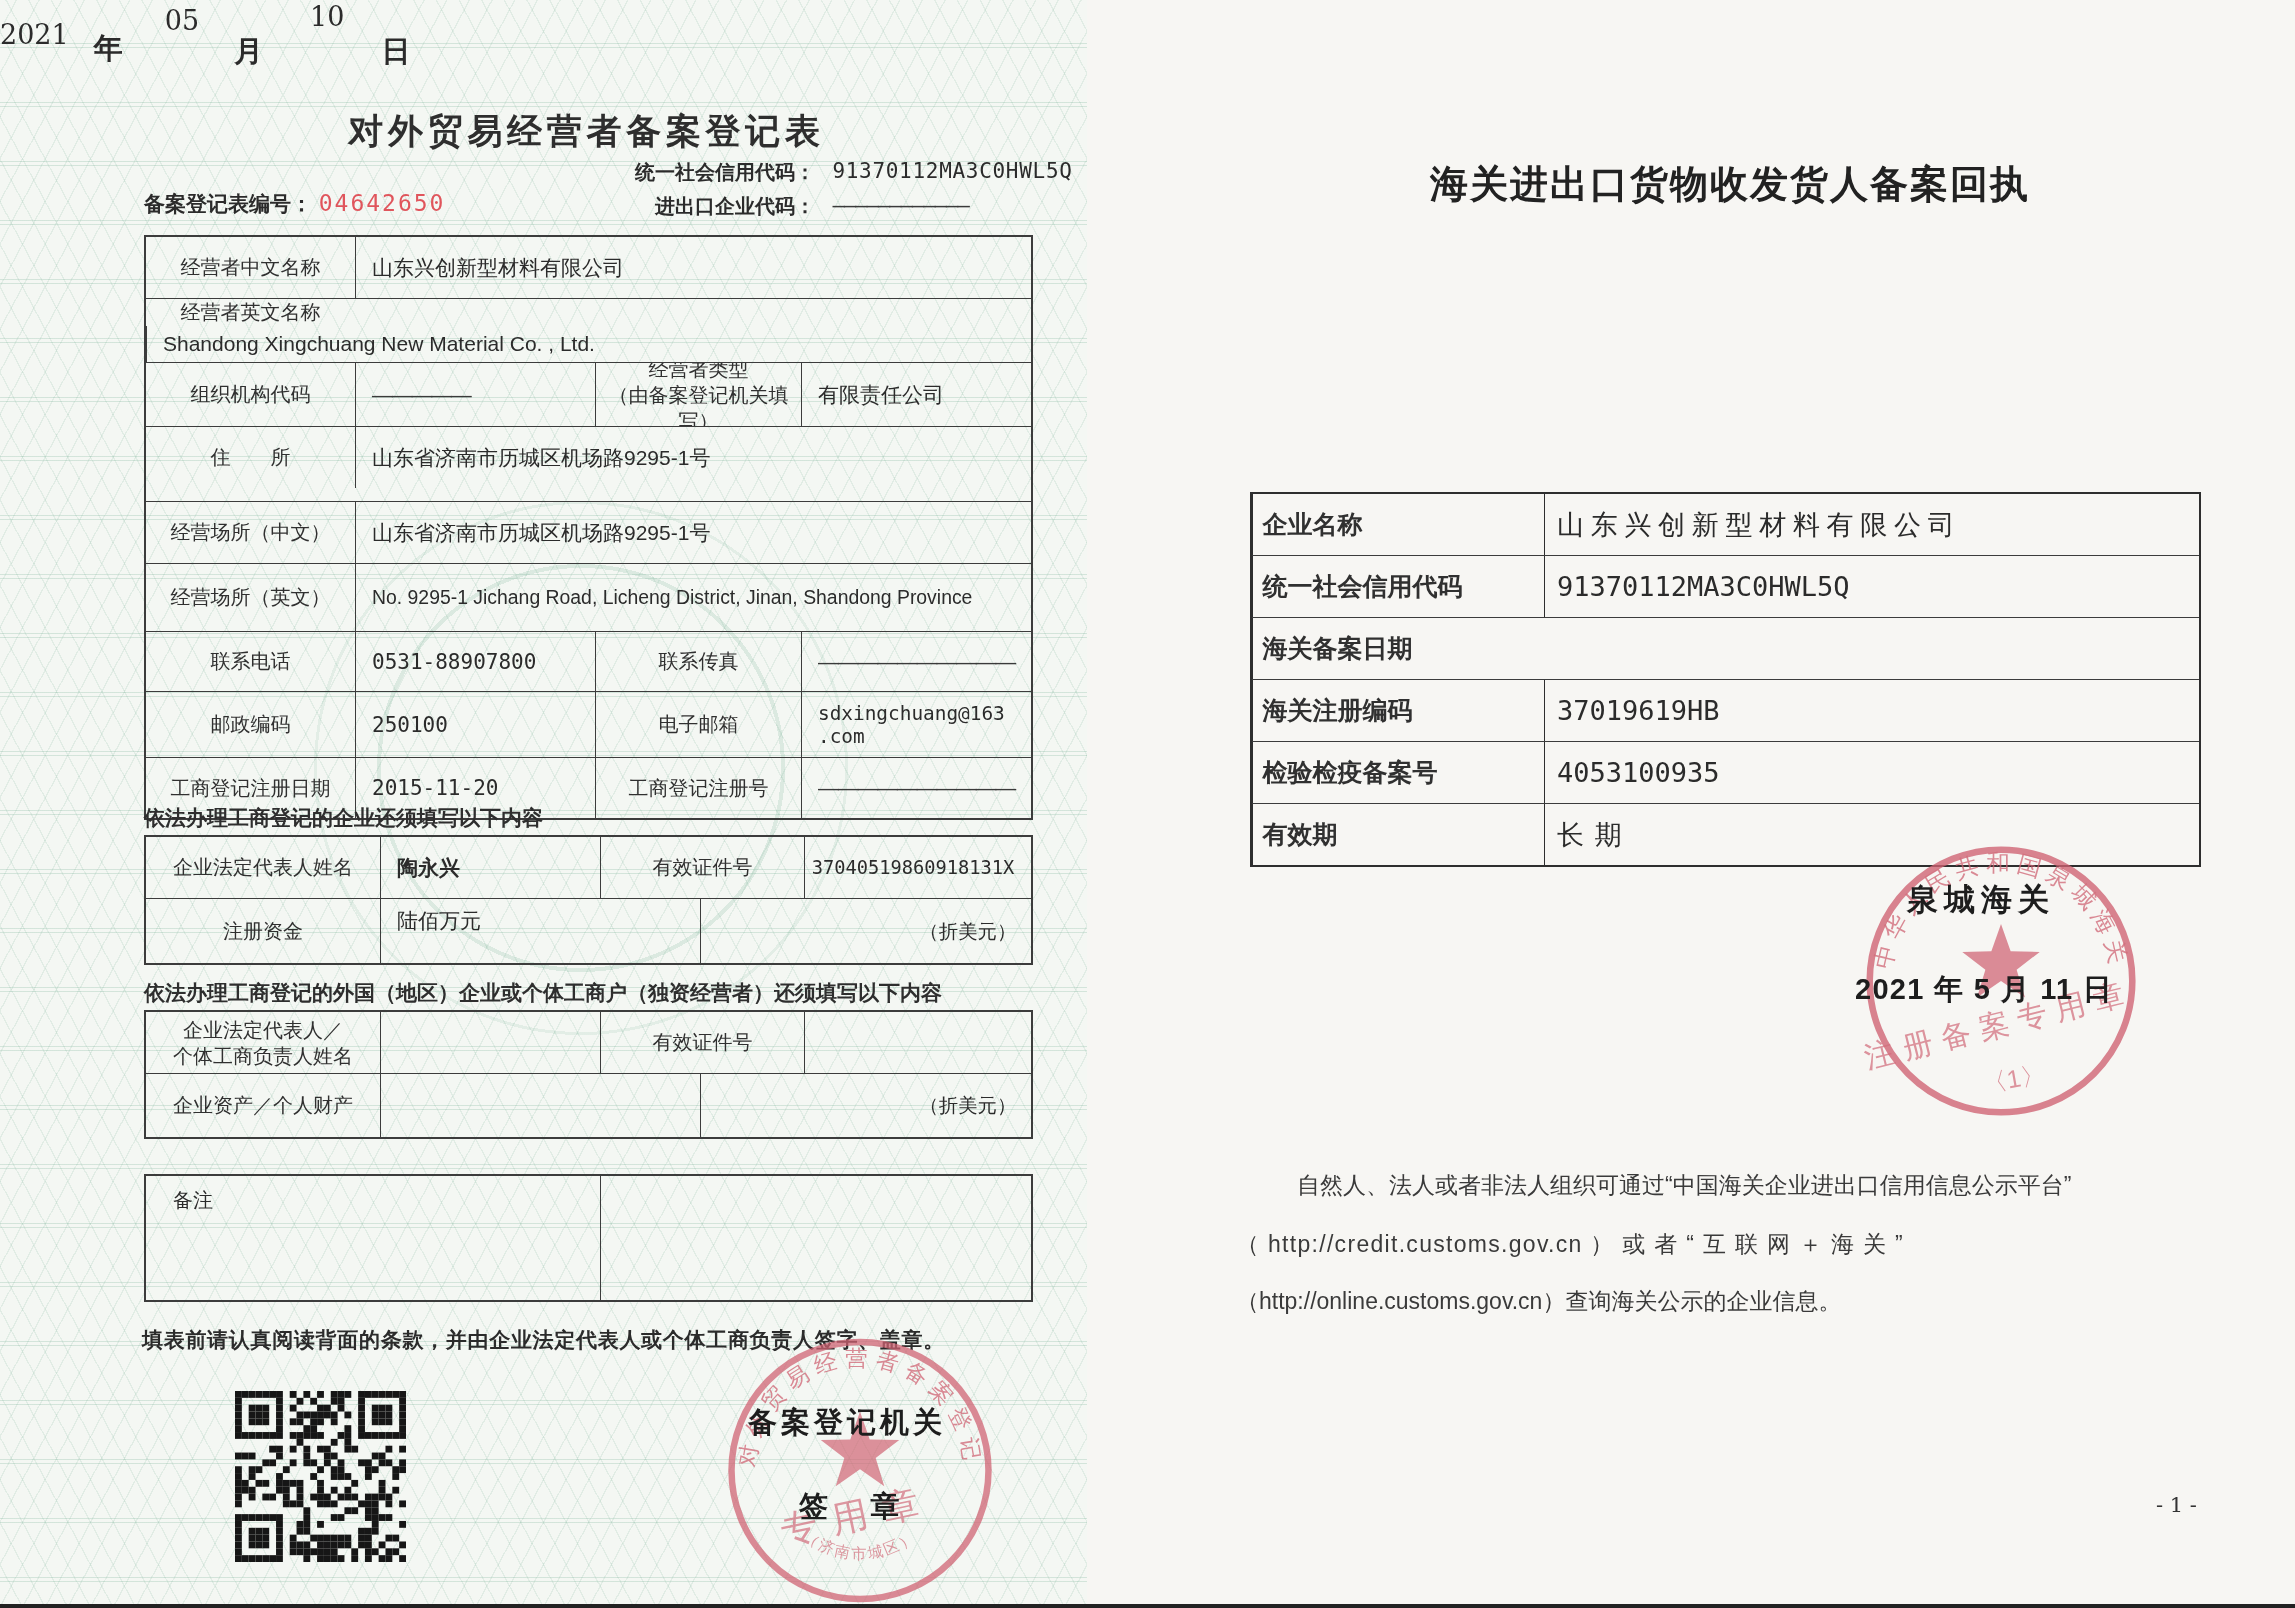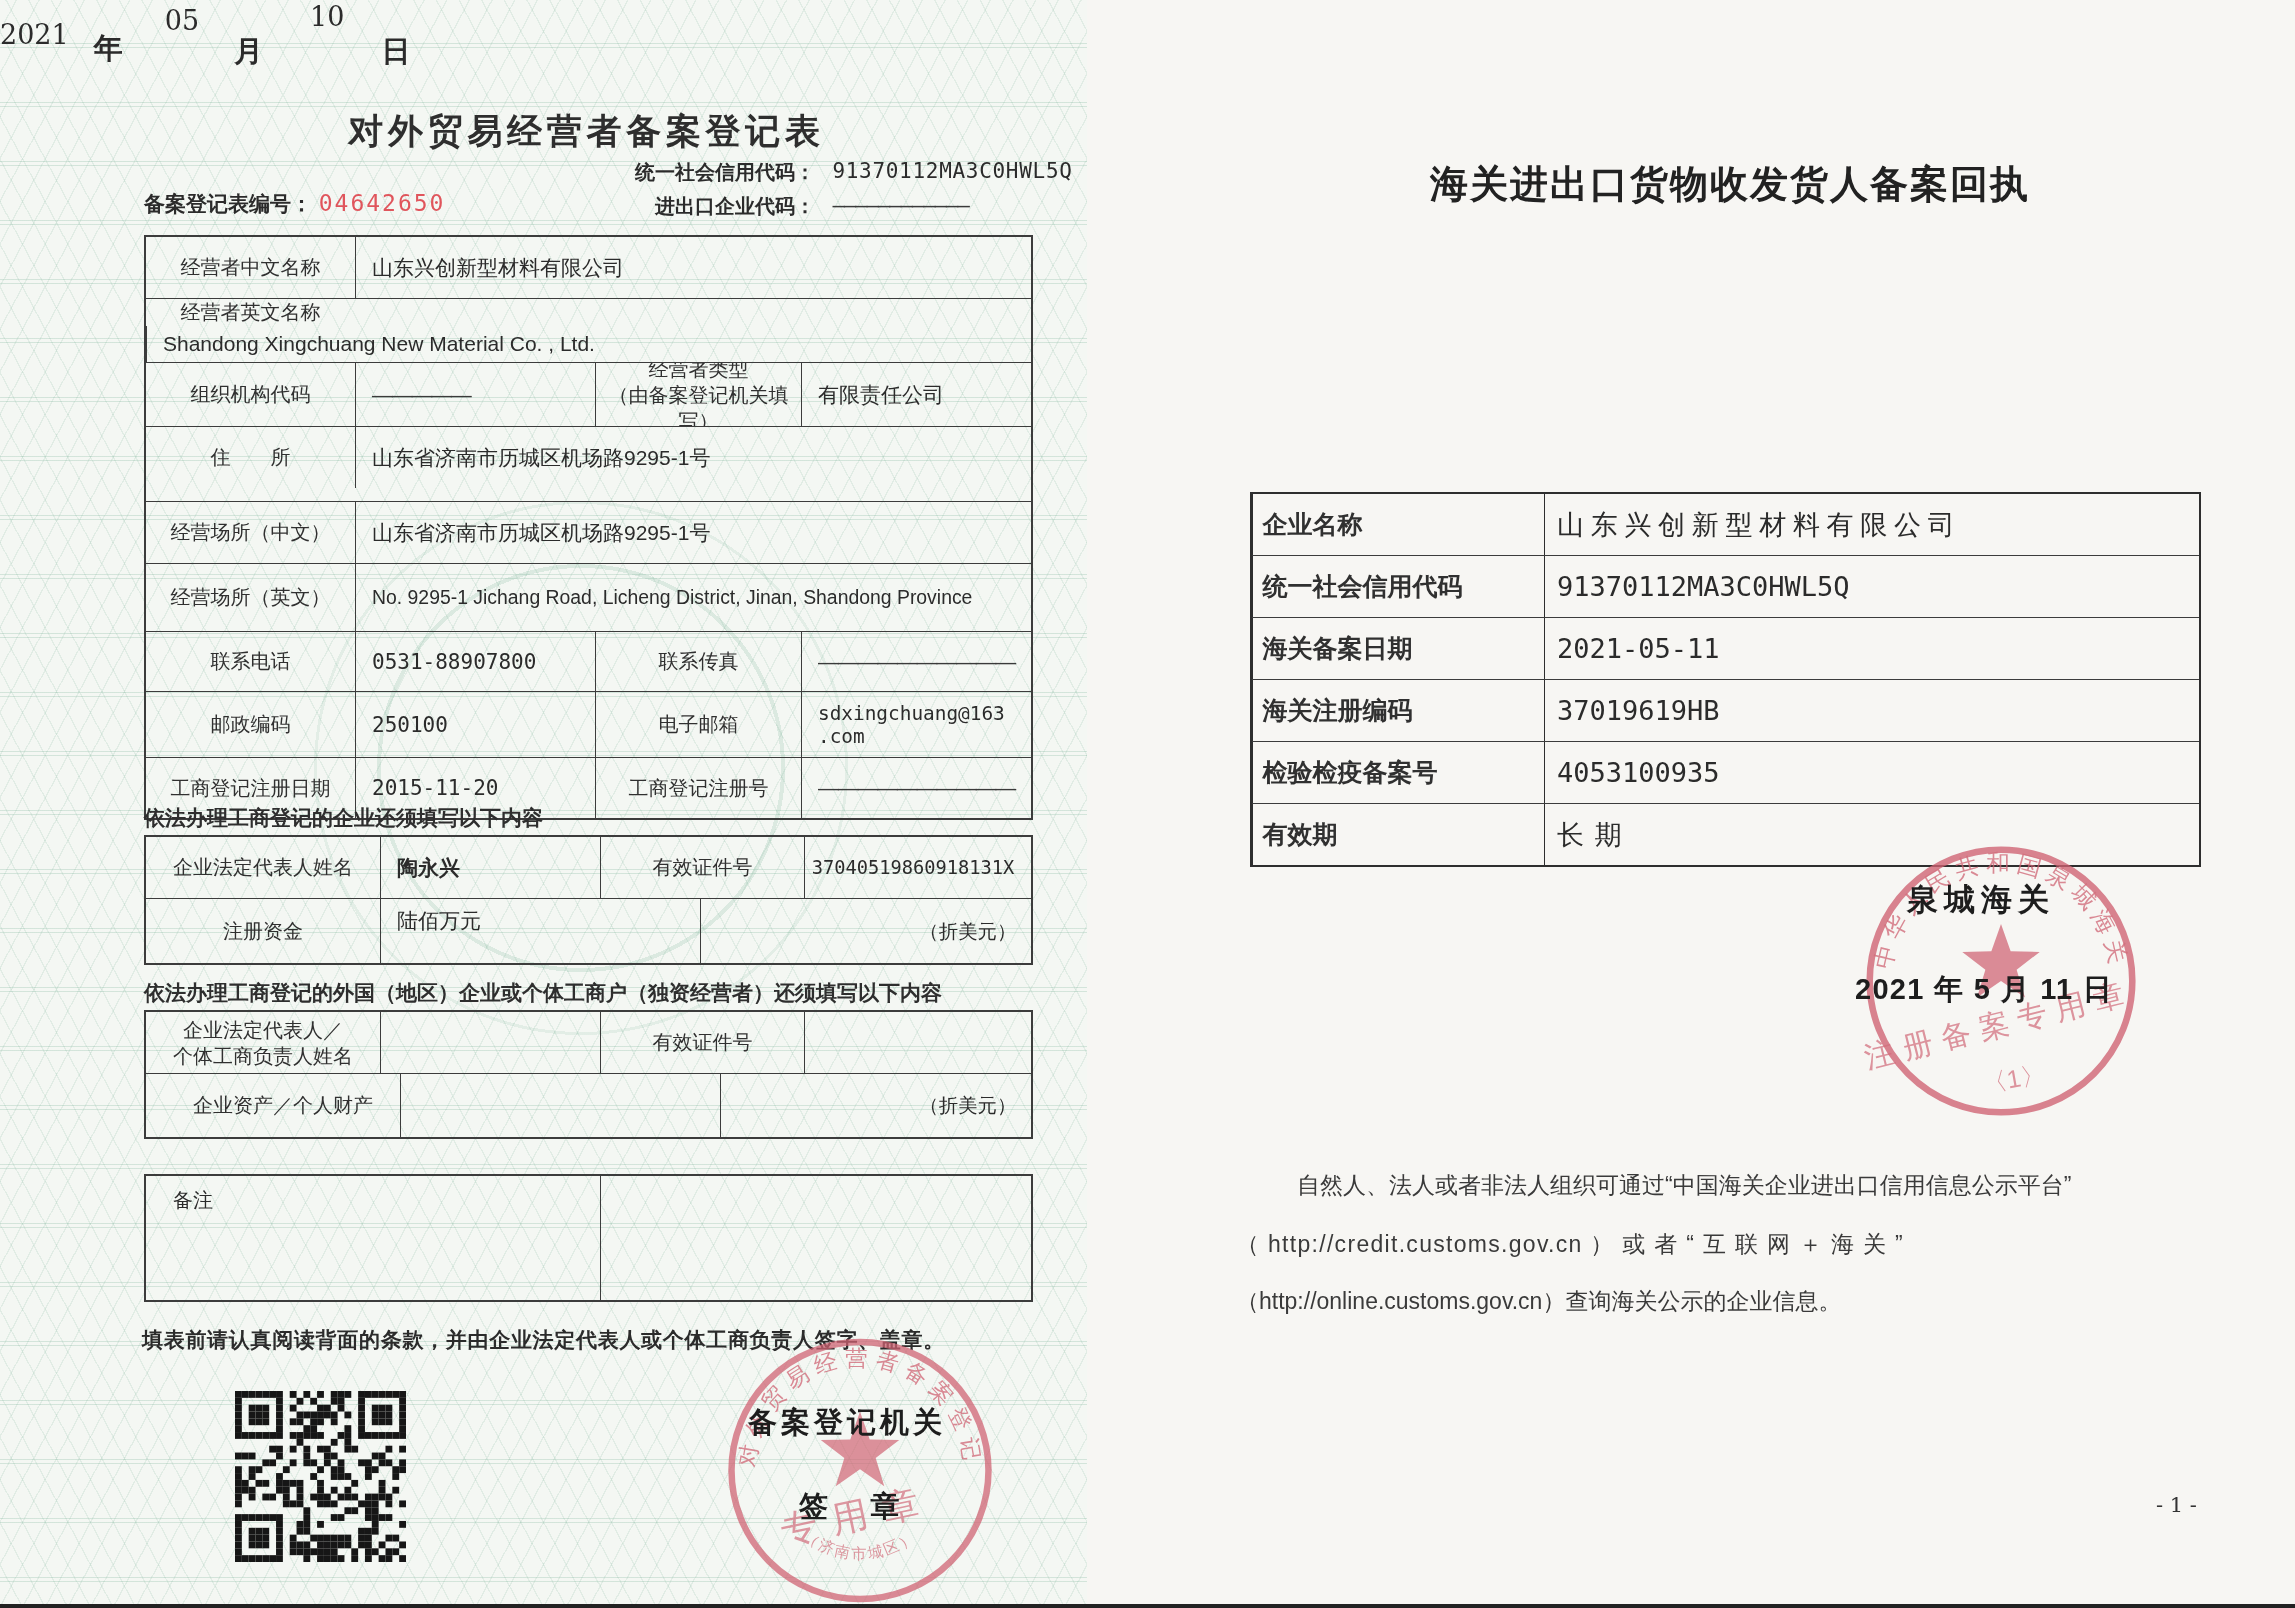--- a/index.html
+++ b/index.html
@@ -169,21 +169,21 @@
 
     <div class="abs sec-head" style="top:979px;">依法办理工商登记的外国（地区）企业或个体工商户（独资经营者）还须填写以下内容</div>
     <div class="tb" style="left:144px;top:1010px;width:885px;">
       <div class="tr" style="height:61px;">
         <div class="td lab sm pre" style="width:234px;flex:none;">企业法定代表人／
 个体工商负责人姓名</div>
         <div class="td" style="width:220px;flex:none;"></div>
         <div class="td lab" style="width:204px;flex:none;">有效证件号</div>
         <div class="td" style="flex:1;"></div>
       </div>
-      <div class="tr" style="height:63px;padding-left:20px;">
+      <div class="tr" style="height:63px;">
         <div class="td lab" style="width:234px;flex:none;">企业资产／个人财产</div>
         <div class="td" style="width:320px;flex:none;"></div>
         <div class="td note" style="flex:1;">（折美元）</div>
       </div>
     </div>
 
     <div class="tb" style="left:144px;top:1174px;width:885px;">
       <div class="tr" style="height:124px;">
         <div class="td remarks-lab" style="width:454px;flex:none;">备注</div>
         <div class="td" style="flex:1;"></div>
@@ -540,21 +540,20 @@
     <div class="tr">
       <div class="td lab">企业名称</div>
       <div class="td val cn-sp">山东兴创新型材料有限公司</div>
     </div>
     <div class="tr">
       <div class="td lab">统一社会信用代码</div>
       <div class="td val mono">91370112MA3C0HWL5Q</div>
     </div>
     <div class="tr">
       <div class="td lab">海关备案日期</div>
-      <div class="td val mono">2021-05-11</div>
     </div>
     <div class="tr">
       <div class="td lab">海关注册编码</div>
       <div class="td val mono">37019619HB</div>
     </div>
     <div class="tr">
       <div class="td lab">检验检疫备案号</div>
       <div class="td val mono">4053100935</div>
     </div>
     <div class="tr">

